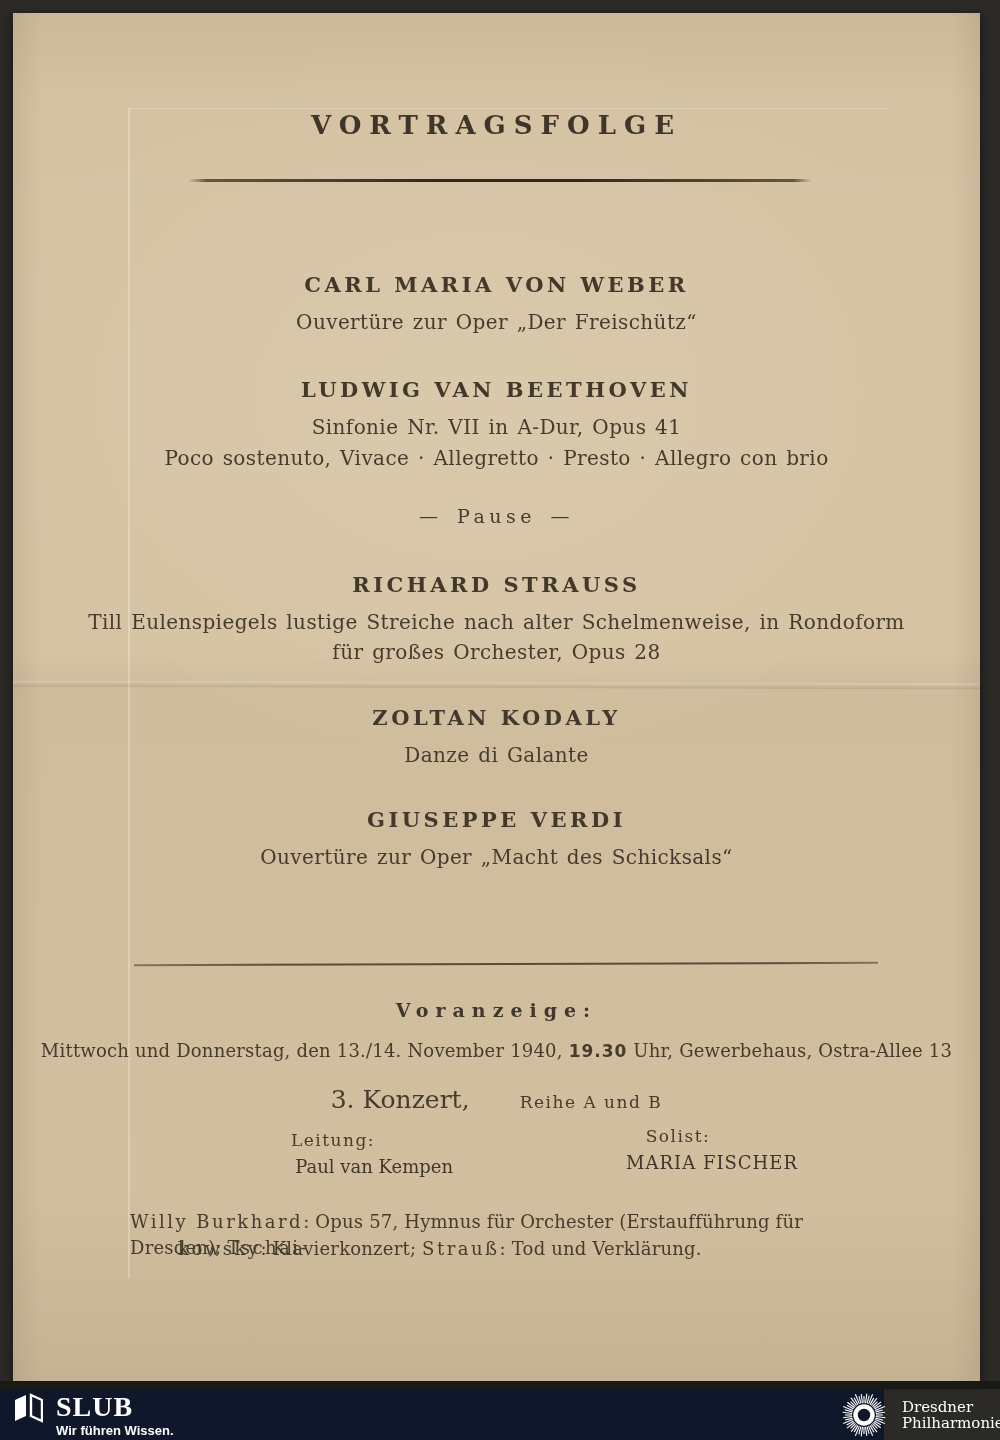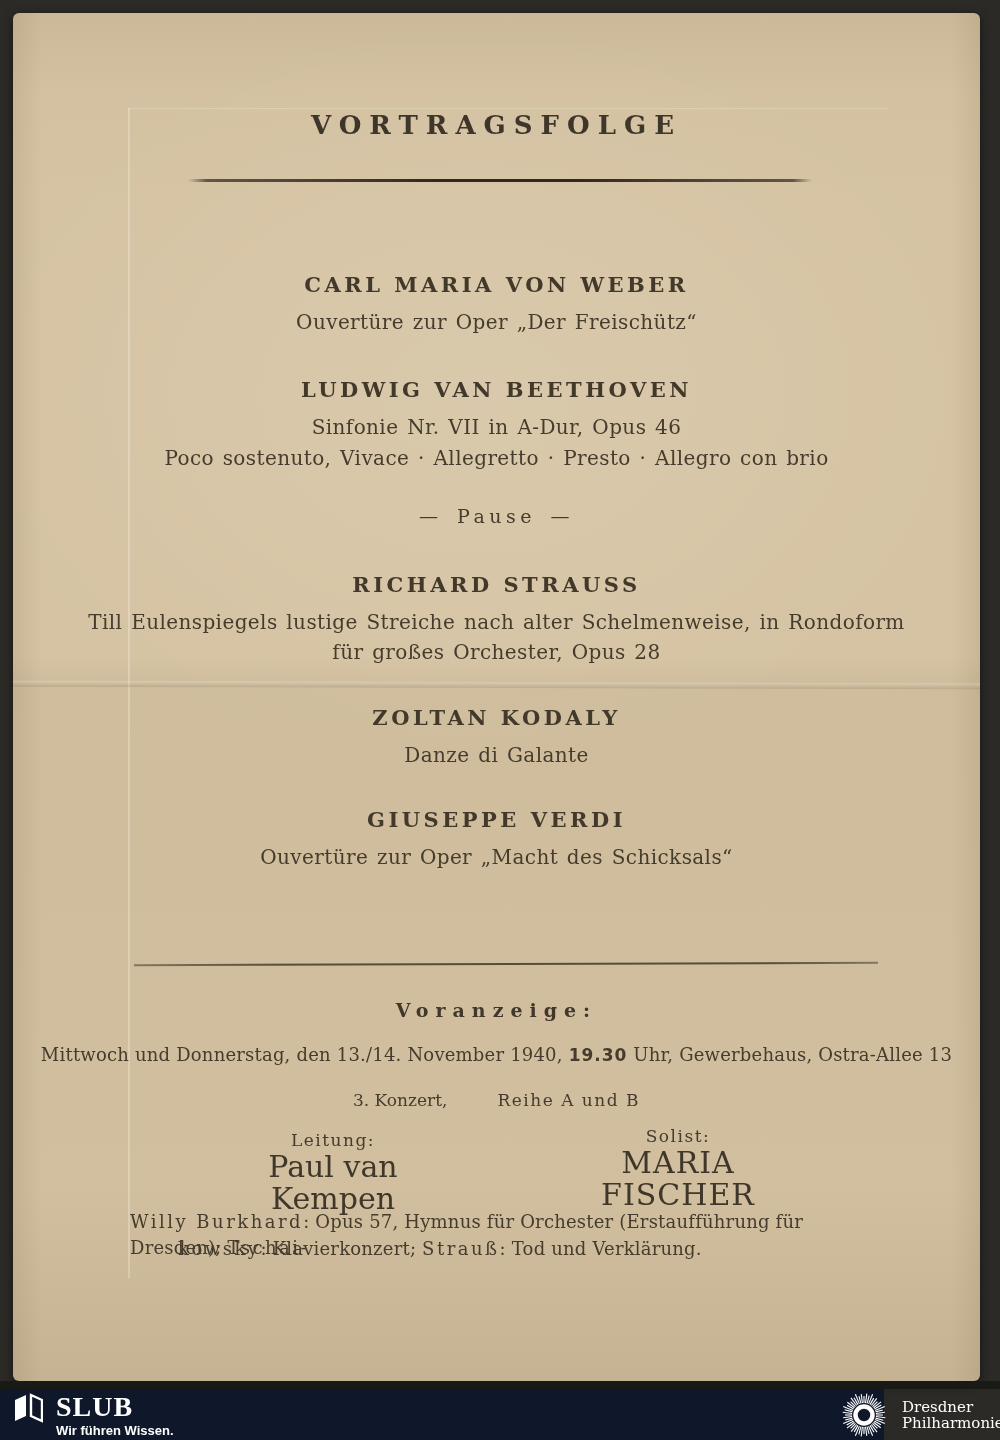--- a/index.html
+++ b/index.html
@@ -10,21 +10,20 @@
 
   
   .paper {
     position:absolute; left:13px; top:13px; width:967px; height:1368px;
     background-color:#d5c3a3;
     background-image:
       radial-gradient(ellipse 760px 560px at 48% 28%, rgba(255,253,244,0.10), rgba(255,253,244,0) 70%),
       linear-gradient(180deg, rgba(120,95,60,0.10), rgba(120,95,60,0.02) 6%, rgba(0,0,0,0) 14%, rgba(0,0,0,0) 47%, rgba(105,85,52,0.06) 49%, rgba(105,85,52,0.04) 86%, rgba(100,80,50,0.14) 100%),
       linear-gradient(90deg, rgba(110,90,60,0.12), rgba(0,0,0,0) 3%, rgba(0,0,0,0) 97%, rgba(110,90,60,0.12));
     box-shadow:0 3px 10px rgba(0,0,0,0.55);
-    border-radius:6px;
   }
 
   
   .crease-v { position:absolute; left:115px; top:95px; width:2px; height:1170px;
               background:rgba(248,243,228,0.32); }
   .crease-h-top { position:absolute; left:115px; top:95px; width:760px; height:1px;
                   background:rgba(248,243,228,0.28); }
   .crease-h-mid { position:absolute; left:0; top:669px; width:967px; height:6px;
                   background:linear-gradient(180deg, rgba(255,252,240,0.22), rgba(92,72,45,0.16));
                   transform:rotate(0.15deg); }
@@ -38,29 +37,29 @@
 
   
   .t { position:absolute; left:0; width:100%; text-align:center; color:#453c2d; }
 
   .title      { top:97px;  font-size:26px; letter-spacing:8px;  color:#3e362a; }
   .composer   { font-size:21px; letter-spacing:3.5px; line-height:26px; color:#42392b;font-weight:bold; }
   .work       { font-size:20px; letter-spacing:0.4px; line-height:26px; word-spacing:2px; }
   .pause      { top:492px; font-size:19px; letter-spacing:4.5px; word-spacing:4px; }
 
   .voranzeige { top:986px; font-size:19px; font-weight:bold; letter-spacing:7px; color:#41382b; }
-  .dateline   { top:1025px; font-size:18px; letter-spacing:0.2px; line-height:34px; }
+  .dateline   { top:1025px; font-size:18px; letter-spacing:0.2px; line-height:26px; }
   .dateline .time { font-family:"DejaVu Sans", sans-serif; font-weight:bold; font-size:17px; letter-spacing:1px; }
   .konzert    { top:1072px; line-height:30px; }
-  .konzert-big   { font-size:17px; }
+  .konzert-big   { font-size:25px; }
   .konzert-small { font-size:17px; letter-spacing:1.5px;margin-left:45px; }
 
   .role-block { position:absolute; text-align:center; }
   .role-label { font-size:17px; letter-spacing:1.5px; line-height:22px; color:#453c2d; }
-  .role-name  { font-size:30px; line-height:32px; color:#3f372a; }
+  .role-name  { font-size:18px; line-height:32px; color:#3f372a;text-align:right; }
   .leitung { left:200px; top:1116px; width:240px; }
   .solist  { left:545px; top:1112px; width:240px; }
   .solist .role-name { letter-spacing:1px; }
 
   .preview { position:absolute; left:117px; width:770px; text-align:left;
              font-size:18px; line-height:26px; color:#453c2d; letter-spacing:0.2px; }
   .preview .spaced { letter-spacing:2.5px; }
   .preview-l1 { top:1196px; }
   .preview-l2 { top:1223px;padding-left:48px; }
 
@@ -93,21 +92,21 @@
     <div class="crease-h-top"></div>
     <div class="crease-h-mid"></div>
 
     <h1 class="t title">VORTRAGSFOLGE</h1>
     <div class="rule-thick"></div>
 
     <div class="t composer" style="top:259px">CARL MARIA VON WEBER</div>
     <div class="t work" style="top:296px">Ouvertüre zur Oper „Der Freischütz“</div>
 
     <div class="t composer" style="top:364px">LUDWIG VAN BEETHOVEN</div>
-    <div class="t work" style="top:401px">Sinfonie Nr. VII in A-Dur, Opus 46</div>
+    <div class="t work" style="top:401px">Sinfonie Nr. VII in A-Dur, Opus 41</div>
     <div class="t work" style="top:432px">Poco sostenuto, Vivace · Allegretto · Presto · Allegro con brio</div>
 
     <div class="t pause">— Pause —</div>
 
     <div class="t composer" style="top:559px">RICHARD STRAUSS</div>
     <div class="t work" style="top:596px">Till Eulenspiegels lustige Streiche nach alter Schelmenweise, in Rondoform</div>
     <div class="t work" style="top:626px">für großes Orchester, Opus 28</div>
 
     <div class="t work" style="top:729px">Danze di Galante</div>
     <div class="t composer" style="top:692px">ZOLTAN KODALY</div>

